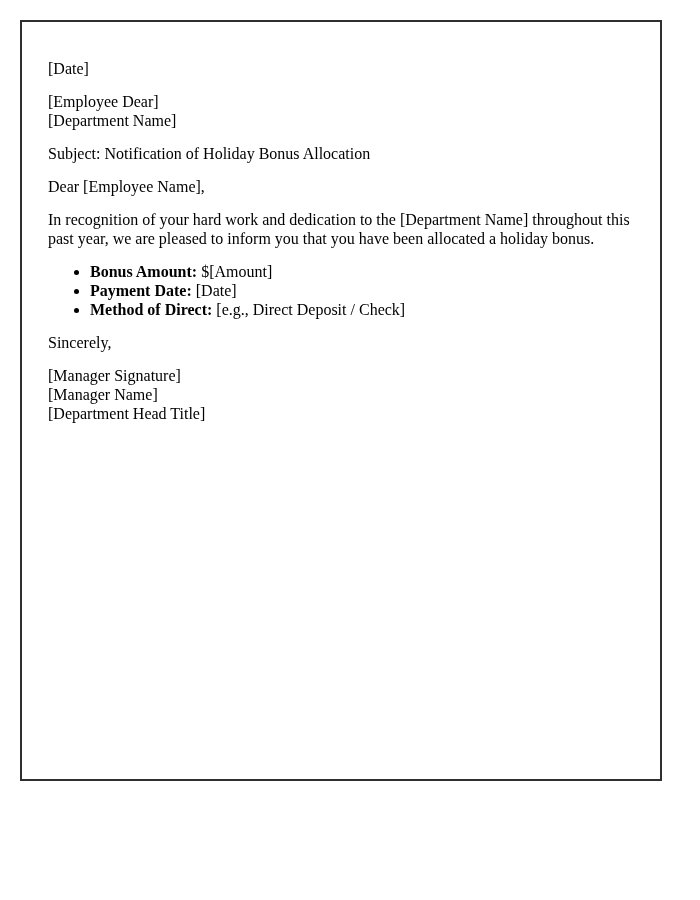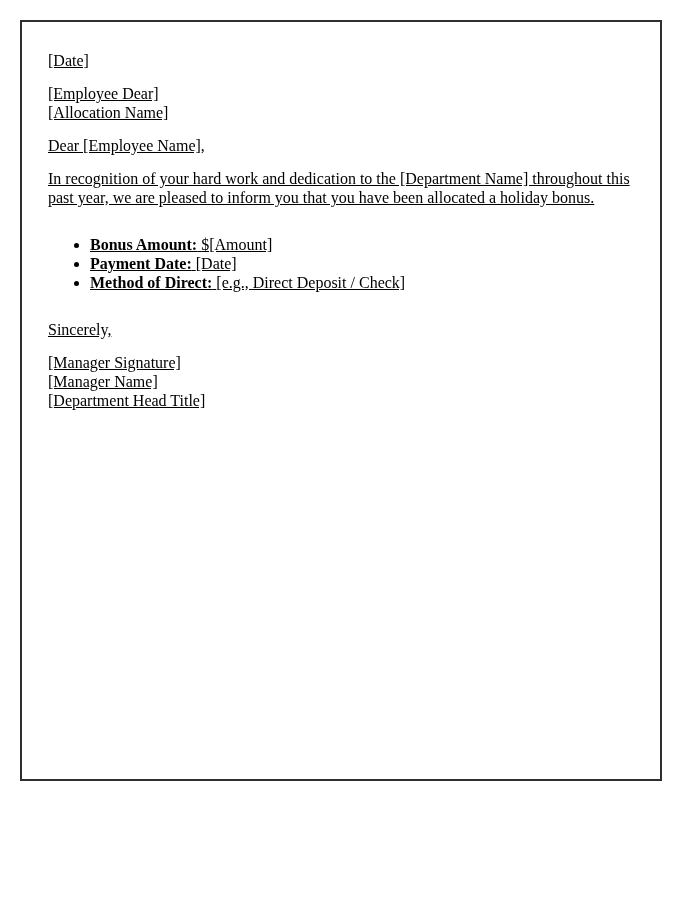--- a/index.html
+++ b/index.html
@@ -15,58 +15,58 @@
     color: #000000;
   }
   .letter-frame {
     position: absolute;
     left: 20px;
     top: 20px;
     width: 642px;
     height: 761px;
     box-sizing: border-box;
     border: 2px solid #2f2f2f;
-    padding: 29px 26px;
+    padding: 37px 26px;
     background: #ffffff;
     overflow: hidden;
-    text-decoration: underline;
   }
   .letter-frame p {
     margin: 14px 0;
     font-size: 16px;
     line-height: 19px;
   }
   .letter-frame p:first-child {
     margin-top: 0;
   }
   ul.bonus-list {
-    margin: 28px 0;
+    margin: 14px 0;
     padding-left: 42px;
     list-style-type: disc;
   }
   ul.bonus-list li {
     font-size: 16px;
     line-height: 19px;
   }
   ul.bonus-list li strong {
     font-weight: bold;
   }
 </style>
 </head>
 <body>
 
 <div class="letter-frame">
 
   <p>[Date]</p>
 
   <p class="block">
     <span style="display:block">[Employee Dear]</span>
-    <span style="display:block">[Allocation Name]</span>
+    <span style="display:block">[Department Name]</span>
   </p>
 
+  <p>Subject: Notification of Holiday Bonus Allocation</p>
 
   <p>Dear [Employee Name],</p>
 
   <p>In recognition of your hard work and dedication to the [Department Name] throughout this past year, we are pleased to inform you that you have been allocated a holiday bonus.</p>
 
 
   <ul class="bonus-list">
     <li><strong>Bonus Amount:</strong> <span>$[Amount]</span></li>
     <li><strong>Payment Date:</strong> <span>[Date]</span></li>
     <li><strong>Method of Direct:</strong> <span>[e.g., Direct Deposit / Check]</span></li>

